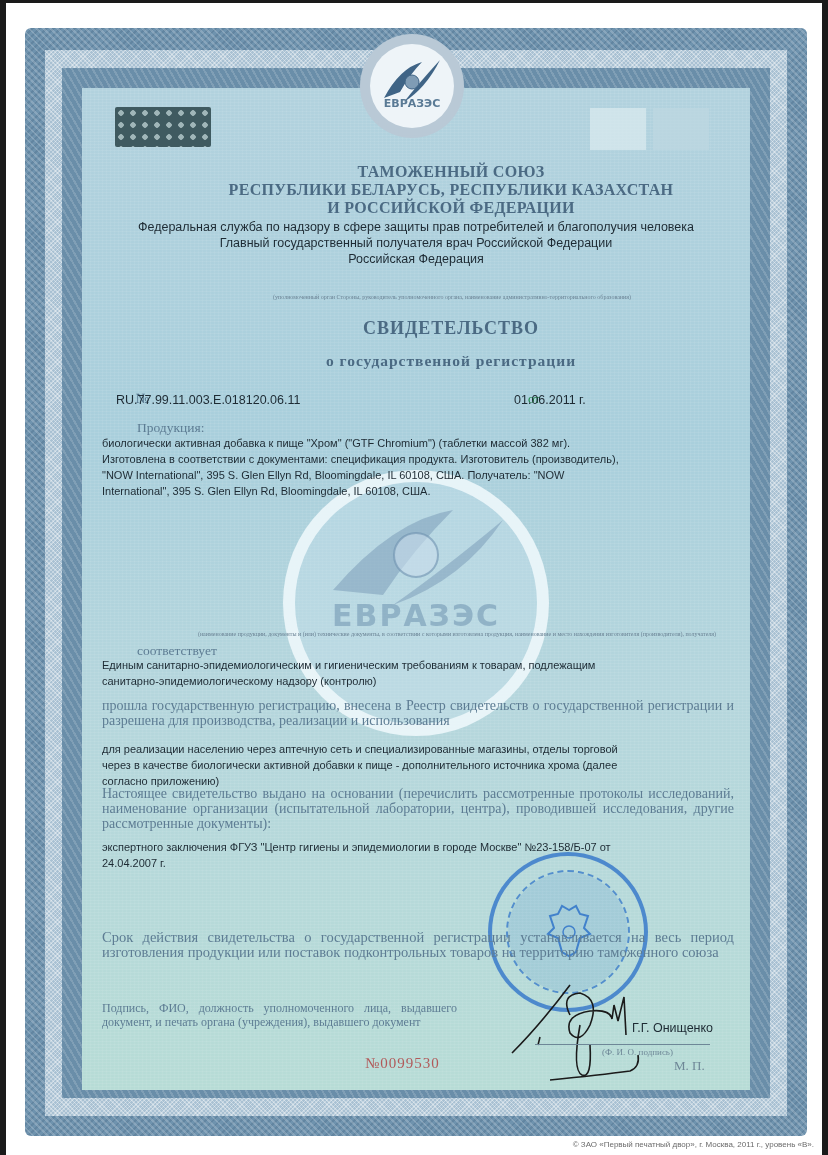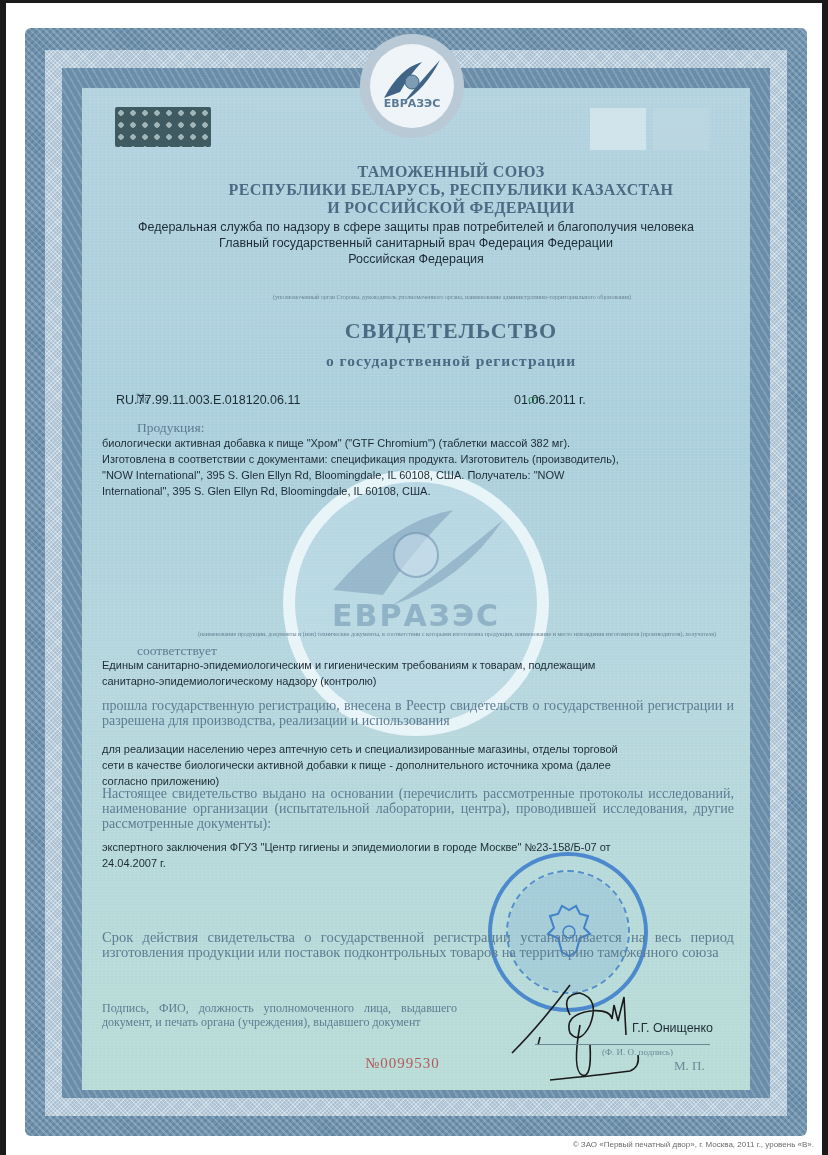--- a/index.html
+++ b/index.html
@@ -67,21 +67,21 @@
   .holo2 { position: absolute; left: 653px; top: 108px; width: 56px; height: 42px; background: rgba(190,215,225,0.7); }
 
   .serif { font-family: "Liberation Serif", serif; margin-left: 35px; }
   .t-center { position: absolute; left: 82px; width: 668px; text-align: center; }
 
   .union-title { top: 163px; font-size: 16px; font-weight: bold; color: #4b6a83; line-height: 18px; letter-spacing: 0.3px; }
   .agency { top: 219px; font-size: 12.5px; color: #1d2a33; line-height: 16px; }
   .tiny-caption { font-size: 6px; color: #6a8294; white-space: nowrap; overflow: hidden; }
   .cap1 { position: absolute; left: 152px; top: 294px; width: 530px; text-align: center; }
 
-  .doc-title { top: 318px; font-size: 22px; font-weight: bold; color: #4b6a83; letter-spacing: 1px; }
+  .doc-title { top: 318px; font-size: 18px; font-weight: bold; color: #4b6a83; letter-spacing: 1px; }
   .doc-subtitle { top: 352px; font-size: 15.5px; font-weight: bold; color: #4b6a83; letter-spacing: 1px; }
 
   .num-label { position: absolute; left: 101px; top: 391px; font-size: 14px; color: #4b6a83; }
   .num-value { position: absolute; left: 116px; top: 393px; font-size: 12.5px; color: #1d2a33; }
   .date-label { position: absolute; left: 493px; top: 391px; font-size: 13px; color: #15803d; }
   .date-value { position: absolute; left: 514px; top: 393px; font-size: 12.5px; color: #1d2a33; }
 
   .section-label { position: absolute; left: 102px; font-size: 13.5px; color: #5d7c93; }
   .lbl-product { top: 420px; }
   .body-text { position: absolute; left: 102px; width: 650px; font-size: 11px; color: #1d2a33; line-height: 16px; }
@@ -162,21 +162,21 @@
 <div class="holo2"></div>
 
 <div class="t-center serif union-title">
   <div>ТАМОЖЕННЫЙ СОЮЗ</div>
   <div>РЕСПУБЛИКИ БЕЛАРУСЬ, РЕСПУБЛИКИ КАЗАХСТАН</div>
   <div>И РОССИЙСКОЙ ФЕДЕРАЦИИ</div>
 </div>
 
 <div class="t-center agency">
   <div>Федеральная служба по надзору в сфере защиты прав потребителей и благополучия человека</div>
-  <div>Главный государственный санитарный врач Федерация Федерации</div>
+  <div>Главный государственный получателя врач Российской Федерации</div>
   <div>Российская Федерация</div>
 </div>
 
 <div class="tiny-caption serif cap1">(уполномоченный орган Стороны, руководитель уполномоченного органа, наименование административно-территориального образования)</div>
 
 <div class="t-center serif doc-title">СВИДЕТЕЛЬСТВО</div>
 <div class="t-center serif doc-subtitle">о государственной регистрации</div>
 
 <div class="num-label serif">№</div>
 <div class="num-value">RU.77.99.11.003.Е.018120.06.11</div>
@@ -206,21 +206,21 @@
 <div class="section-label serif lbl-conforms">соответствует</div>
 <div class="body-text conforms-text">
   <div>Единым санитарно-эпидемиологическим и гигиеническим требованиям к товарам, подлежащим</div>
   <div>санитарно-эпидемиологическому надзору (контролю)</div>
 </div>
 
 <div class="serif-para registered">прошла государственную регистрацию, внесена в Реестр свидетельств о государственной регистрации и разрешена для производства, реализации и использования</div>
 
 <div class="body-text usage-text">
   <div>для реализации населению через аптечную сеть и специализированные магазины, отделы торговой</div>
-  <div>сети в качестве биологически активной добавки к пище - дополнительного источника хрома (далее</div>
+  <div>через в качестве биологически активной добавки к пище - дополнительного источника хрома (далее</div>
   <div>согласно приложению)</div>
 </div>
 
 <div class="serif-para issued-basis">Настоящее свидетельство выдано на основании (перечислить рассмотренные протоколы исследований, наименование организации (испытательной лаборатории, центра), проводившей исследования, другие рассмотренные документы):</div>
 
 <div class="body-text basis-text">
   <div>экспертного заключения ФГУЗ "Центр гигиены и эпидемиологии в городе Москве" №23-158/Б-07 от</div>
   <div>24.04.2007 г.</div>
 </div>
 

